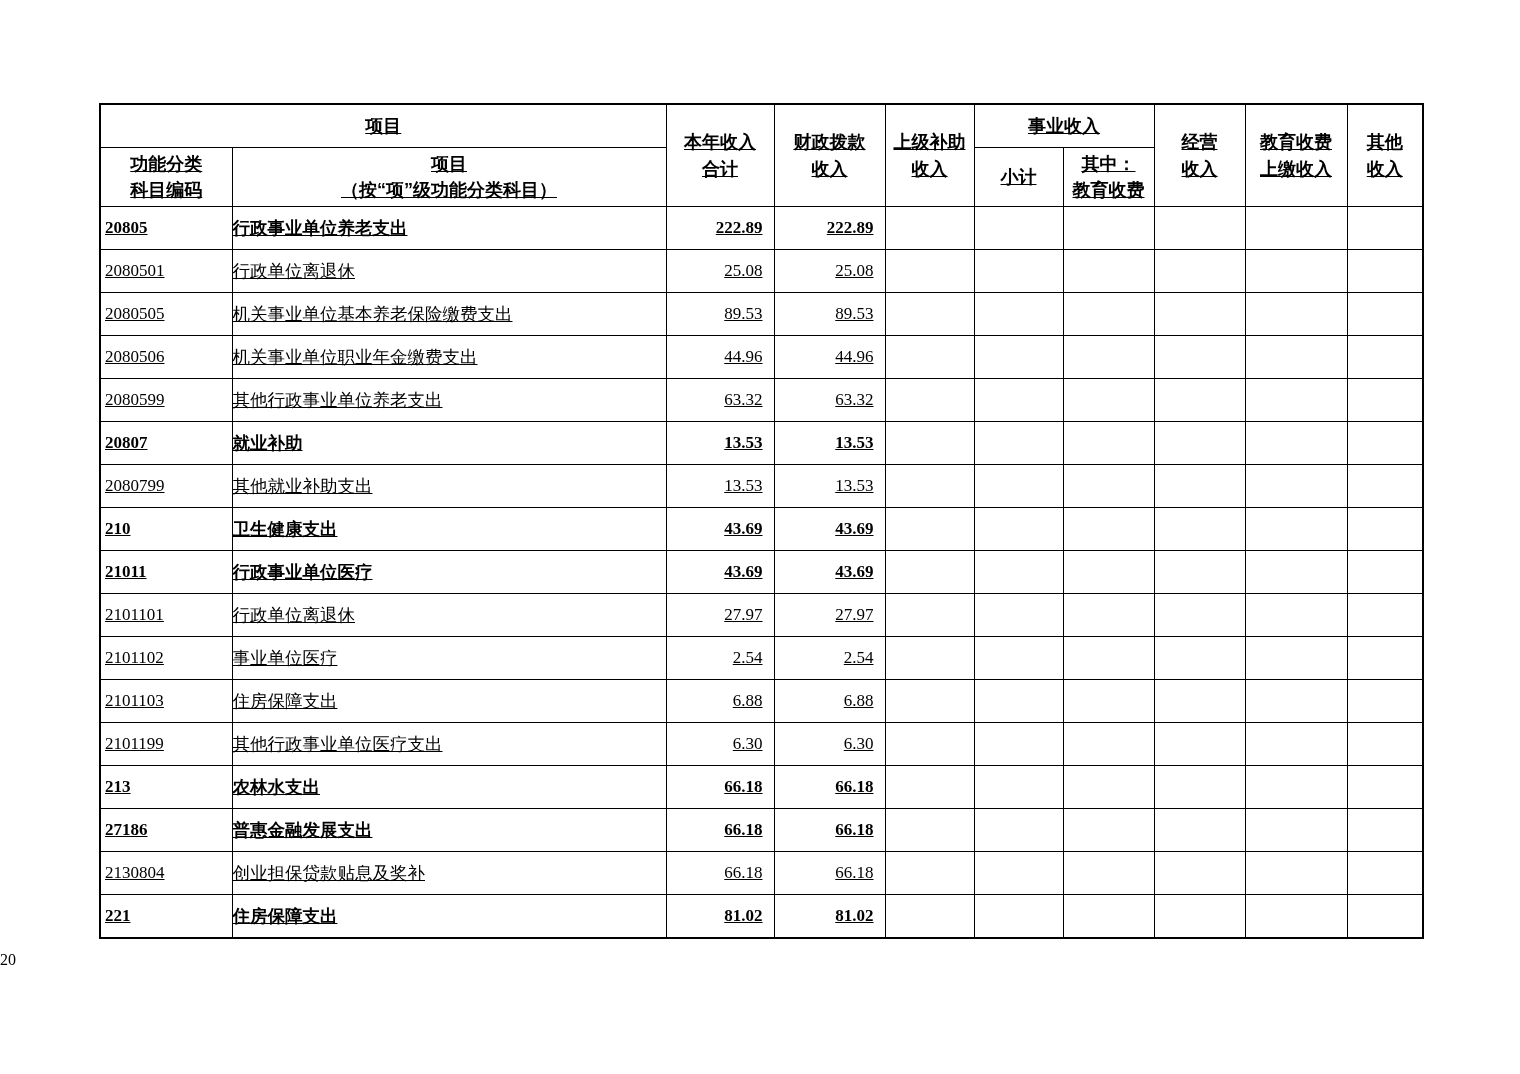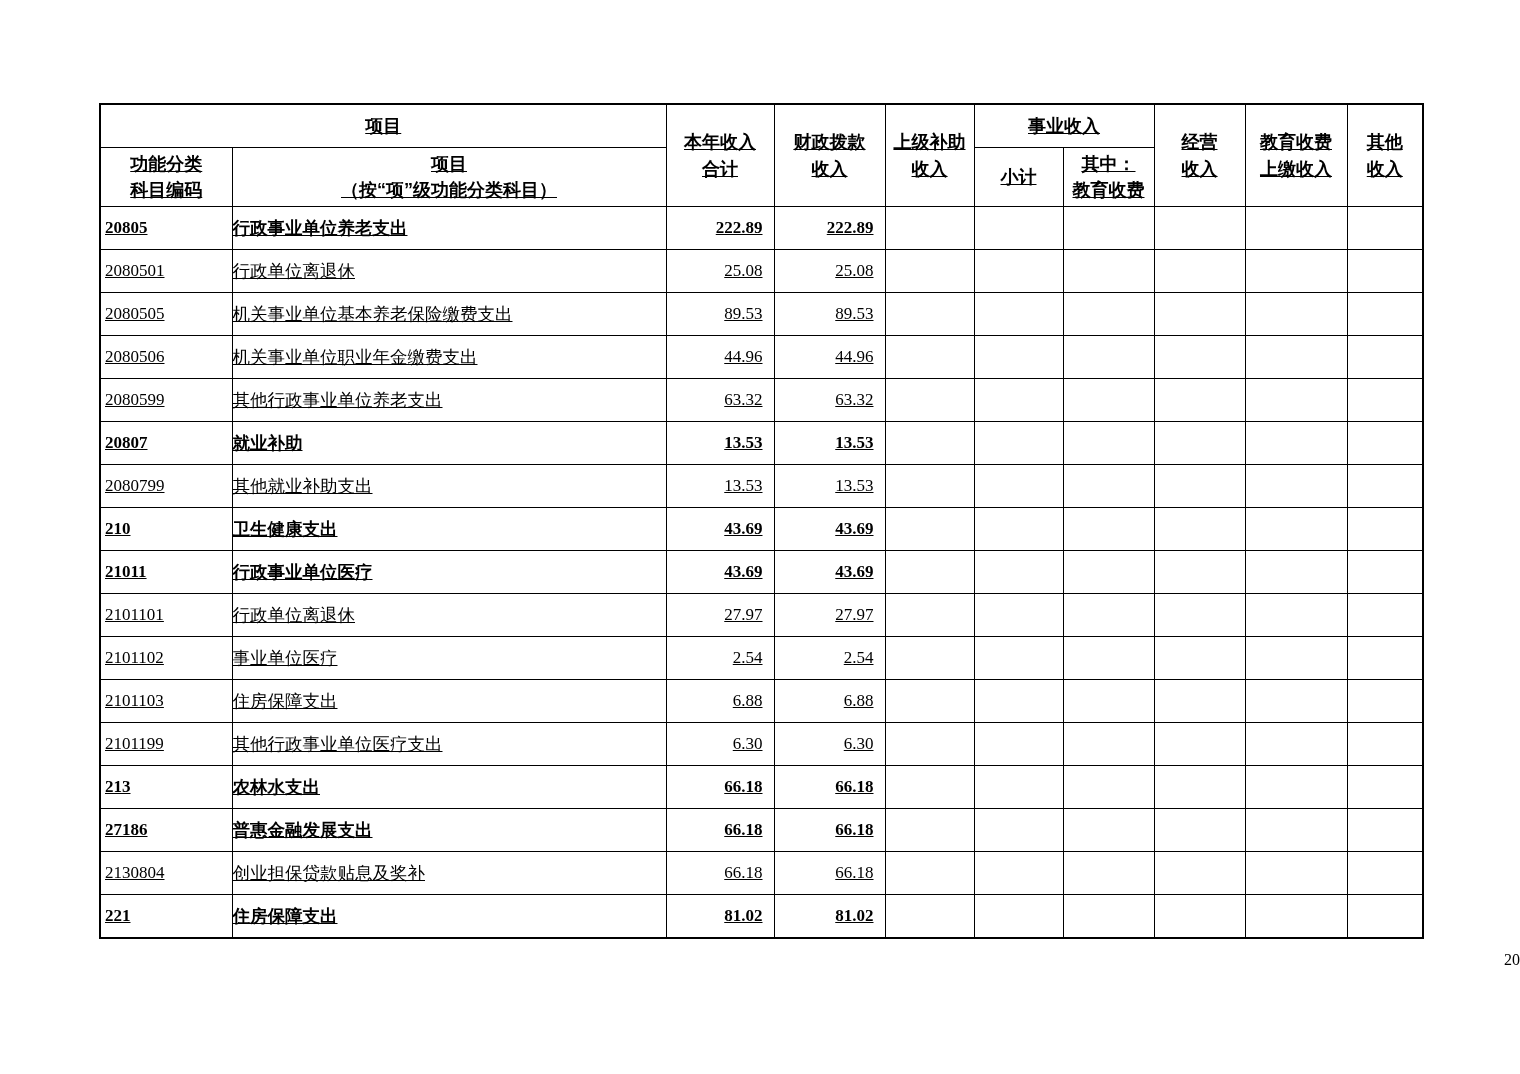--- a/index.html
+++ b/index.html
@@ -39,23 +39,23 @@
     vertical-align: middle;
   }
   td.code { text-align: left; padding-left: 4px; }
   td.name { text-align: left; font-size: 17.5px; }
   tr.summary td.name { }
   tr.detail  td.name { }
   td.num { text-align: right; padding-right: 11px; }
   tr.summary { font-weight: 700; }
   .page-number {
     position: absolute;
-    left: 0; right: 0;
+    left: 0; right: 12px;
     top: 951px;
-    text-align: right;
+    text-align: left;
     font-size: 16px;
     font-family: "Liberation Serif", "DejaVu Serif", serif;
   }
   .hline { display: block; }
 </style>
 </head>
 <body>
 
 <table class="budget-table">
   <colgroup>

